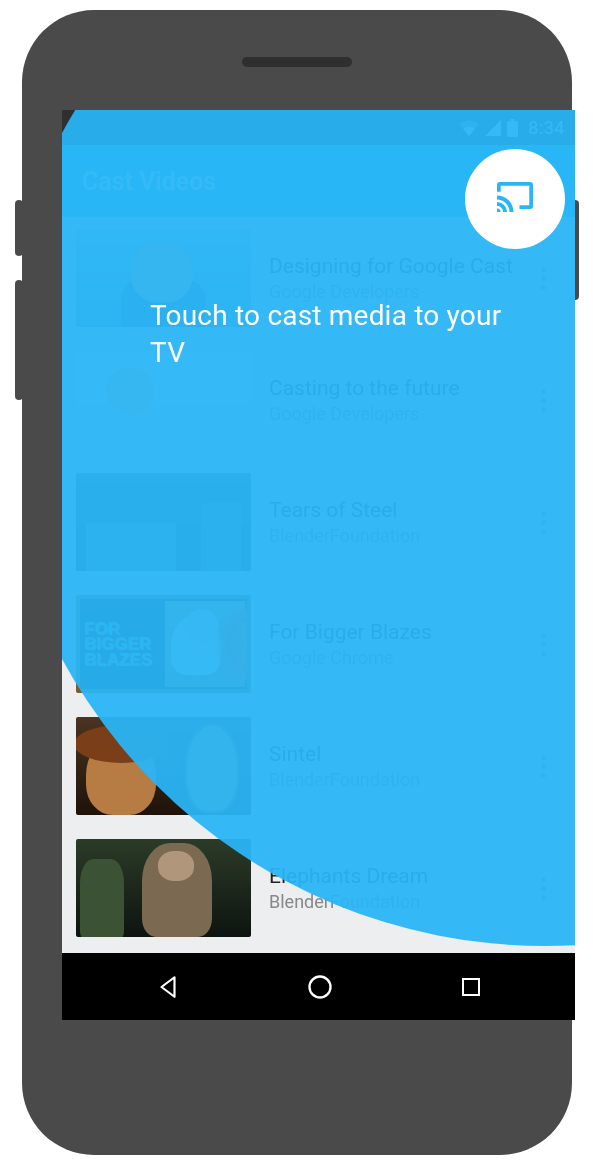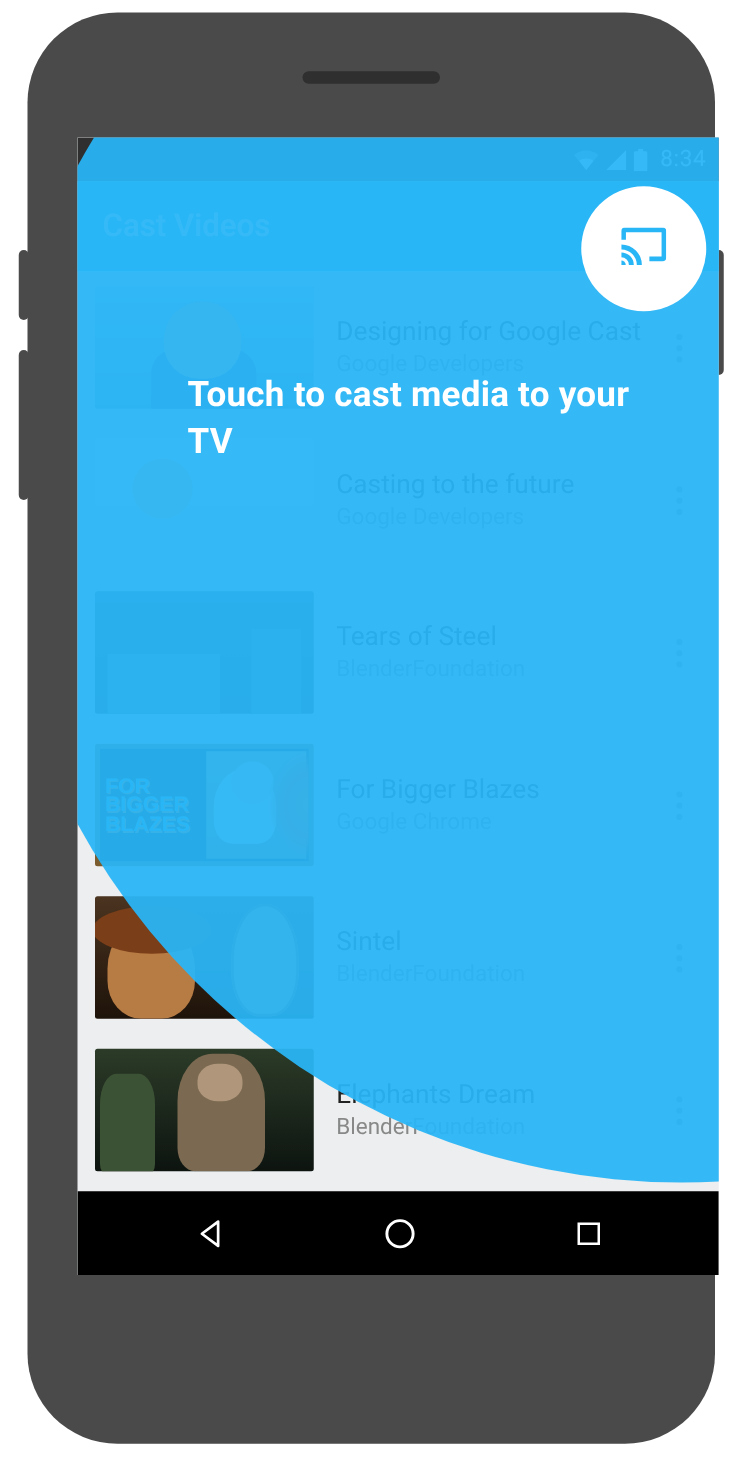--- a/index.html
+++ b/index.html
@@ -206,21 +206,21 @@
   }
   .cast-target svg { width: 36px; height: 30px; }
   .overlay-title {
     position: absolute;
     left: 88px;
     top: 188px;
     right: 60px;
     color: #fff;
     font-size: 28px;
     line-height: 1.32;
-    font-weight: 700;
+    font-weight: 400;
     pointer-events: auto;
     letter-spacing: 0.2px;
   }
 
   
   .navbar {
     position: absolute;
     left: 0; right: 0; bottom: 0;
     height: 67px;
     background: #000;

